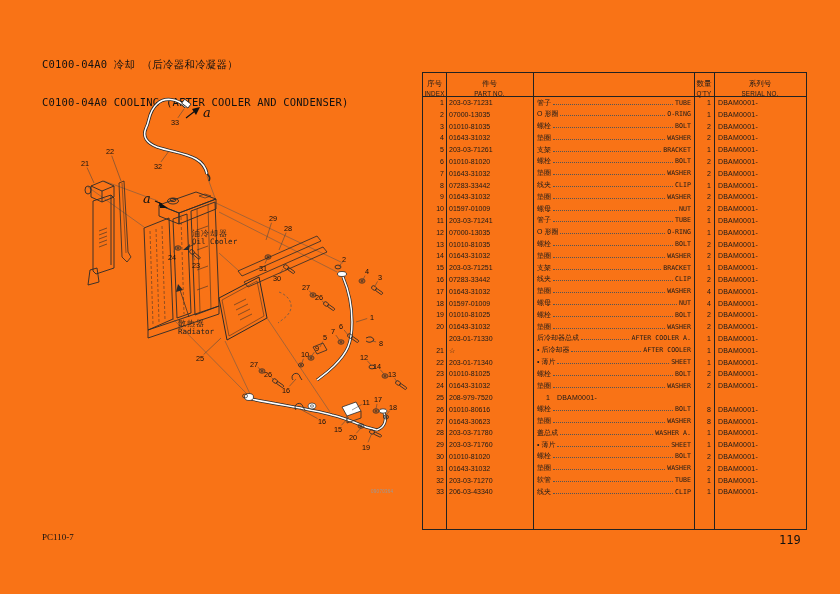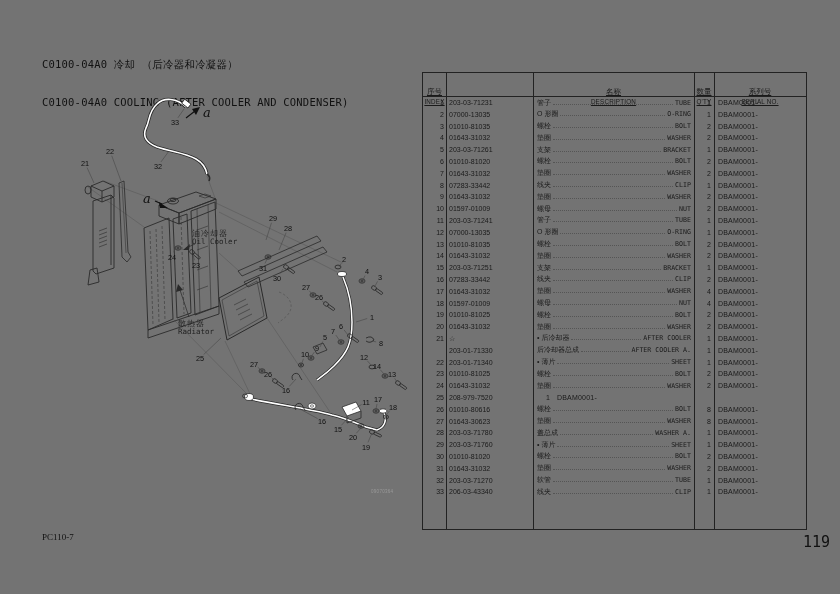--- a/index.html
+++ b/index.html
@@ -1,52 +1,52 @@
 <!DOCTYPE html>
 <html><head>
 <meta charset="utf-8">
 <style>
   html,body{margin:0;padding:0;background:#e8e8e8;}
-  .page{position:relative;width:840px;height:594px;background:#737373;overflow:hidden;
+  .page{position:relative;width:840px;height:594px;background:#f97316;overflow:hidden;
         font-family:"Liberation Sans",sans-serif;color:#1a1a1a;margin:0 auto;}
   
   .title{position:absolute;left:42px;top:33px;font-family:"DejaVu Sans Mono",monospace;
          font-size:10.5px;line-height:12.5px;letter-spacing:.2px;white-space:pre;color:#111;}
   
   .diagram{position:absolute;left:40px;top:85px;width:390px;height:425px;}
   .callout{font-size:7.3px;font-family:"Liberation Sans",sans-serif;fill:#111;text-anchor:middle;}
   .leader{stroke:#444;stroke-width:.55;}
   .lbl-cjk{font-size:8px;fill:#222;font-family:"Liberation Sans",sans-serif;letter-spacing:1px;}
   .lbl-en{font-size:7.5px;fill:#222;font-family:"DejaVu Sans Mono",monospace;}
   .viewletter{font-size:13px;font-style:italic;font-family:"DejaVu Serif",serif;fill:#111;}
   .tinynum{font-size:4.5px;fill:#999;font-family:"Liberation Sans",sans-serif;letter-spacing:.3px;}
   
   .parts-table{position:absolute;left:422px;top:72px;width:385px;height:458px;
                border:1px solid #222;box-sizing:border-box;}
   .col-line{position:absolute;top:0;bottom:0;width:1px;background:#222;}
   .thead{position:absolute;left:0;right:0;top:0;height:24px;border-bottom:1px solid #222;box-sizing:border-box;}
-  .hcell{position:absolute;top:12px;height:24px;text-align:center;padding-top:1px;box-sizing:border-box;text-decoration:underline;}
+  .hcell{position:absolute;top:4px;height:24px;text-align:center;padding-top:1px;box-sizing:border-box;}
   .hcn{font-size:7.5px;line-height:11px;}
   .hen{font-size:6.3px;line-height:10px;letter-spacing:.2px;}
   .tbody{position:absolute;left:0;right:0;top:24px;bottom:0;overflow:hidden;}
   .tr{display:flex;height:11.8px;align-items:center;}
   .td{box-sizing:border-box;white-space:nowrap;font-size:7px;line-height:11.8px;}
   .c-index{width:23px;text-align:right;padding-right:2px;}
   .c-part{width:87px;padding-left:3px;}
   .c-desc{width:161px;display:flex;align-items:baseline;padding:0 3px 0 4px;}
   .dcn{white-space:nowrap;}
   .dots{flex:1;border-bottom:1px dotted #555;margin:0 2px 2px 2px;min-width:4px;}
   .den{font-size:6.6px;font-family:"DejaVu Sans Mono",monospace;}
   .c-qty{width:20px;text-align:right;padding-right:3px;}
   .c-serial{width:92px;padding-left:4px;letter-spacing:.2px;}
   
   .footer-model{position:absolute;left:42px;top:532px;font-size:9px;
                 font-family:Liberation Serif, serif;color:#111;}
-  .footer-page{position:absolute;left:779px;top:533px;font-size:15px;
-               font-family:"DejaVu Sans Mono",monospace;color:#111;margin-left:24px;}
+  .footer-page{position:absolute;left:779px;top:533px;font-size:12px;
+               font-family:"DejaVu Sans Mono",monospace;color:#111;}
 </style>
 </head>
 <body>
 
 <div class="page">
 
   <div class="title">
     <div>C0100-04A0 冷却 （后冷器和冷凝器）</div>
     <div>C0100-04A0 COOLING (AFTER COOLER AND CONDENSER)</div>
   </div>
@@ -292,23 +292,23 @@
     <div class="col-line" style="left:23px"></div>
     <div class="col-line" style="left:110px"></div>
     <div class="col-line" style="left:271px"></div>
     <div class="col-line" style="left:291px"></div>
 
     <div class="thead">
       <div class="hcell" style="left:0;width:23px">
         <div class="hcn">序号</div>
           <div class="hen">INDEX</div>
       </div>
-      <div class="hcell" style="left:110px;width:161px">
-        <div class="hcn">名称</div>
-          <div class="hen">DESCRIPTION</div>
+      <div class="hcell" style="left:23px;width:87px">
+        <div class="hcn">件号</div>
+          <div class="hen">PART NO.</div>
       </div>
       <div class="hcell" style="left:271px;width:20px">
         <div class="hcn">数量</div>
           <div class="hen">Q'TY</div>
       </div>
       <div class="hcell" style="left:291px;width:92px">
         <div class="hcn">系列号</div>
           <div class="hen">SERIAL NO.</div>
       </div>
     </div>
@@ -548,38 +548,38 @@
       <div class="td c-desc">
         <span class="dcn">垫圈</span>
         <span class="dots"></span>
         <span class="den">WASHER</span>
       </div>
       <div class="td c-qty">2</div>
       <div class="td c-serial">DBAM0001-</div>
     </div>
 
     <div class="tr">
+      <div class="td c-index"></div>
+      <div class="td c-part">203-01-71330</div>
+      <div class="td c-desc">
+        <span class="dcn">后冷却器总成</span>
+        <span class="dots"></span>
+        <span class="den">AFTER COOLER A.</span>
+      </div>
+      <div class="td c-qty">1</div>
+      <div class="td c-serial">DBAM0001-</div>
+    </div>
+
+    <div class="tr">
       <div class="td c-index">21</div>
       <div class="td c-part">☆</div>
       <div class="td c-desc">
         <span class="dcn">• 后冷却器</span>
         <span class="dots"></span>
         <span class="den">AFTER COOLER</span>
-      </div>
-      <div class="td c-qty">1</div>
-      <div class="td c-serial">DBAM0001-</div>
-    </div>
-
-    <div class="tr">
-      <div class="td c-index"></div>
-      <div class="td c-part">203-01-71330</div>
-      <div class="td c-desc">
-        <span class="dcn">后冷却器总成</span>
-        <span class="dots"></span>
-        <span class="den">AFTER COOLER A.</span>
       </div>
       <div class="td c-qty">1</div>
       <div class="td c-serial">DBAM0001-</div>
     </div>
 
     <div class="tr">
       <div class="td c-index">22</div>
       <div class="td c-part">203-01-71340</div>
       <div class="td c-desc">
         <span class="dcn">• 薄片</span>

